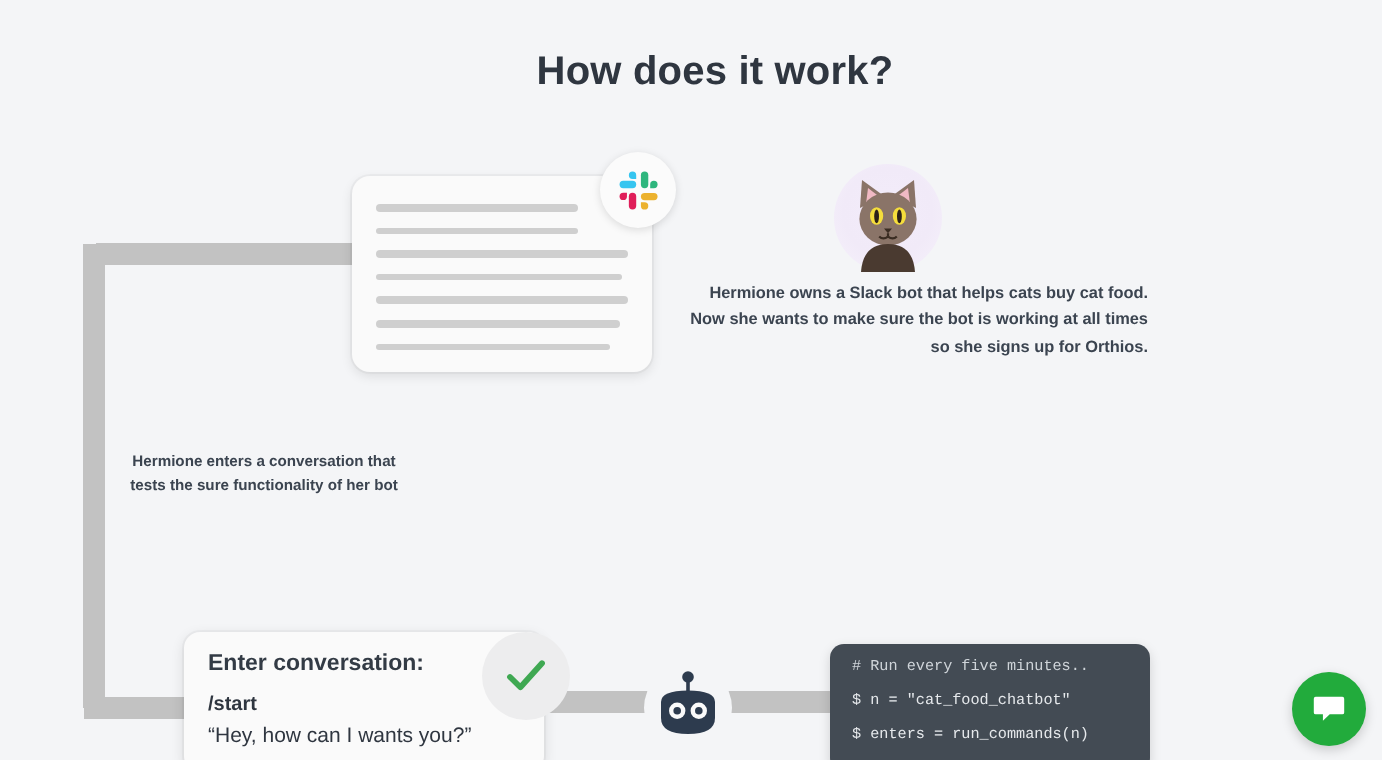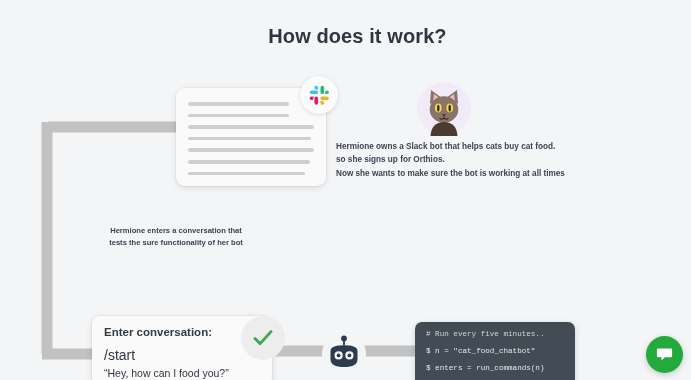--- a/index.html
+++ b/index.html
@@ -42,44 +42,44 @@
   }
 
   
   .cat-wrap{ position:absolute; left:417px; top:82px; width:54px; height:54px; }
   .cat-disc{
     position:absolute; inset:0; border-radius:50%;
     background:radial-gradient(circle at 50% 45%, #f3ecfa 0%, #f1eaf8 55%, #f6f2fb 100%);
   }
   .cat-caption{
     position:absolute; left:336px; top:140px; width:238px;
-    text-align:left; font-size:8.2px; line-height:1.62;
+    text-align:right; font-size:8.2px; line-height:1.62;
     font-weight:700; color:#3b4450;
   }
 
   
   .left-caption{
     position:absolute; left:57px; top:225px; width:150px;
     text-align:center; font-size:7.6px; line-height:1.62;
-    font-weight:700; color:#3b4450;margin-left:44px;
+    font-weight:700; color:#3b4450;
   }
 
   
   .conv-card{
     position:absolute; left:92px; top:316px; width:180px; height:70px;
     background:#fafafa; border-radius:8px;
     box-shadow:0 2px 7px rgba(0,0,0,.12), 0 0 0 1px rgba(0,0,0,.03);
     padding:10px 12px 0 12px;
   }
   .conv-title{
     font-size:11.5px; font-weight:700; color:#333b45;
     text-underline-offset:2px;
     margin-bottom:9px;
   }
-  .conv-cmd{ font-size:14px; font-weight:400; color:#2f3640; margin-bottom:4px; }
+  .conv-cmd{ font-size:10px; font-weight:700; color:#2f3640; margin-bottom:4px; }
   .conv-quote{ font-size:10.5px; font-weight:400; color:#2f3640; }
 
   .check-disc{
     position:absolute; left:241px; top:316px;
     width:44px; height:44px; border-radius:50%;
     background:#ededee;
     display:flex; align-items:center; justify-content:center;
   }
 
   
@@ -173,33 +173,33 @@
     <path d="M27 34.6 L27 36.3" stroke="#3a2c22" stroke-width="1.1" fill="none"></path>
     <path d="M27 36.3 Q24.5 38.2 22.6 36.2" stroke="#3a2c22" stroke-width="1.1" fill="none"></path>
     <path d="M27 36.3 Q29.5 38.2 31.4 36.2" stroke="#3a2c22" stroke-width="1.1" fill="none"></path>
 
     <path d="M13.5 54 Q14.5 40 27 40 Q39.5 40 40.5 54 Z" fill="#4a3a30"></path>
   </svg>
 </div>
 
 <div class="cat-caption">
   <div>Hermione owns a Slack bot that helps cats buy cat food.</div>
+  <div>Now she wants to make sure the bot is working at all times</div>
   <div>so she signs up for Orthios.</div>
-  <div>Now she wants to make sure the bot is working at all times</div>
 </div>
 
 <div class="left-caption">
   <div>Hermione enters a conversation that</div>
   <div>tests the sure functionality of her bot</div>
 </div>
 
 <div class="conv-card">
   <div class="conv-title">Enter conversation:</div>
   <div class="conv-cmd">/start</div>
-  <div class="conv-quote">“Hey, how can I food you?”</div>
+  <div class="conv-quote">“Hey, how can I wants you?”</div>
 </div>
 
 <div class="check-disc">
   <svg width="26" height="26" viewBox="0 0 26 26">
     <path d="M5 13.5 L10.2 18.6 L21 6.6" stroke="#3fa852" stroke-width="2.9" fill="none" stroke-linecap="round" stroke-linejoin="round"></path>
   </svg>
 </div>
 
 <div class="robot">
   <svg width="46" height="46" viewBox="0 0 46 46">

